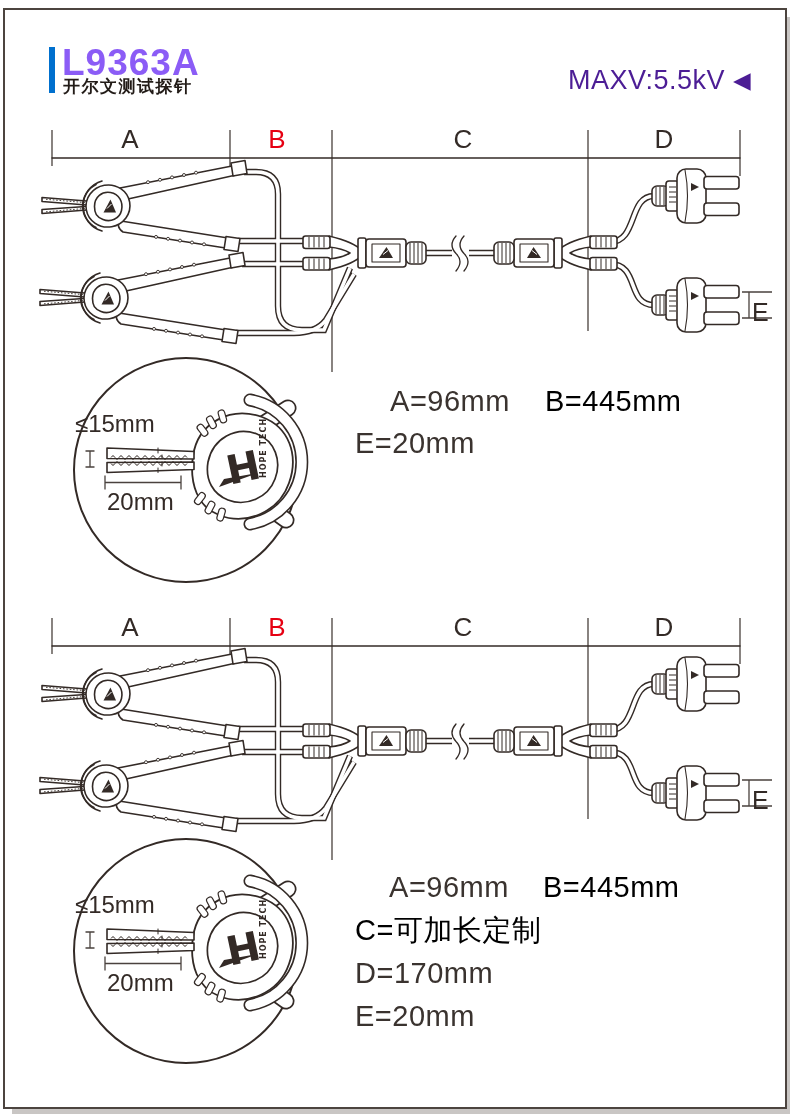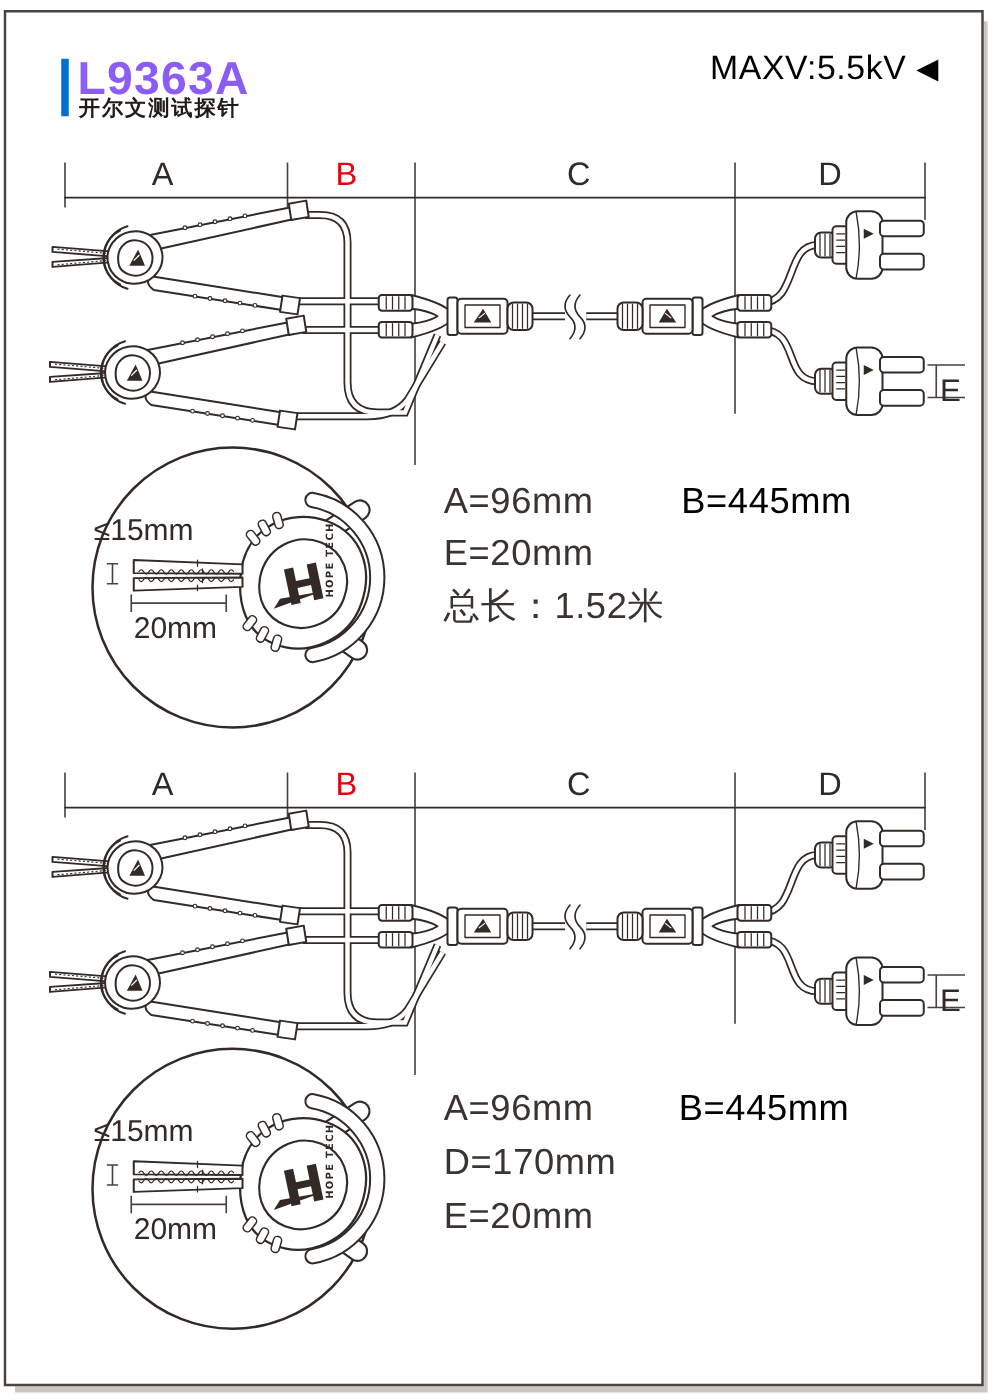--- a/index.html
+++ b/index.html
@@ -7,28 +7,28 @@
        font-family:"Liberation Sans","DejaVu Sans",sans-serif;}
   .frame{position:absolute;left:3px;top:8px;width:784px;height:1101px;
          box-sizing:border-box;border:2px solid #4c443f;background:#fff;
          box-shadow:7px 7px 0 -2px #c9c6c4;}
   
   .accent-bar{position:absolute;left:49px;top:47px;width:6px;height:46px;background:#0070CE;}
   .model{position:absolute;left:62px;top:42px;font-size:37px;font-weight:700;
          color:#8b5cf6;letter-spacing:1px;}
   .subtitle{position:absolute;left:63px;top:75px;font-size:17px;font-weight:700;
             color:#221b17;letter-spacing:1.5px;text-align:center;}
-  .maxv{position:absolute;left:568px;top:39px;font-size:27px;font-weight:500;
-        color:#000000;display:flex;align-items:center;letter-spacing:.5px;}
+  .maxv{position:absolute;left:568px;top:65px;font-size:27px;font-weight:500;
+        color:#4c1d95;display:flex;align-items:center;letter-spacing:.5px;}
   .maxv .arrow{font-size:23px;margin-left:8px;}
   
   .dims{position:absolute;font-size:29px;font-weight:500;color:#3a332f;letter-spacing:.5px;}
   .dims .row{height:42px;line-height:42px;white-space:nowrap;}
   .dims2 .row{height:43px;line-height:43px;}
-  .col1{display:inline-block;min-width:190px;}
+  .col1{display:inline-block;min-width:190px;text-align:center;}
   .red{color:#000000;}
   
   svg{position:absolute;left:0;top:0;}
   .s{stroke:#332A26;fill:none;stroke-width:1.6;stroke-linecap:round;stroke-linejoin:round;}
   .sf{stroke:#332A26;fill:#fff;stroke-width:1.6;stroke-linejoin:round;}
   .dk{fill:#332A26;stroke:none;}
   .thin{stroke:#4a423e;stroke-width:1.3;fill:none;}
   .wo{stroke:#332A26;stroke-width:6.4;fill:none;}
   .wi{stroke:#fff;stroke-width:3.6;fill:none;}
   .stub-o{stroke:#332A26;stroke-width:17;stroke-linecap:round;fill:none;}
@@ -197,28 +197,28 @@
   </g>
 </svg>
 
 <div class="dims" style="left:355px;top:380px;">
   <div class="row">
     <span class="col1">A=96mm</span><span class="red">B=445mm</span>
   </div>
   <div class="row">
     <span>E=20mm</span>
   </div>
-  <div class="row">
-    <span>总长：1.52米</span>
-  </div>
 </div>
 
 <div class="dims dims2" style="left:355px;top:866px;">
   <div class="row">
     <span class="col1" style="min-width:188px">A=96mm</span><span class="red">B=445mm</span>
   </div>
   <div class="row">
+    <span class="red">C=可加长定制</span>
+  </div>
+  <div class="row">
     <span>D=170mm</span>
   </div>
   <div class="row">
     <span>E=20mm</span>
   </div>
 </div>
 
 </body></html>

